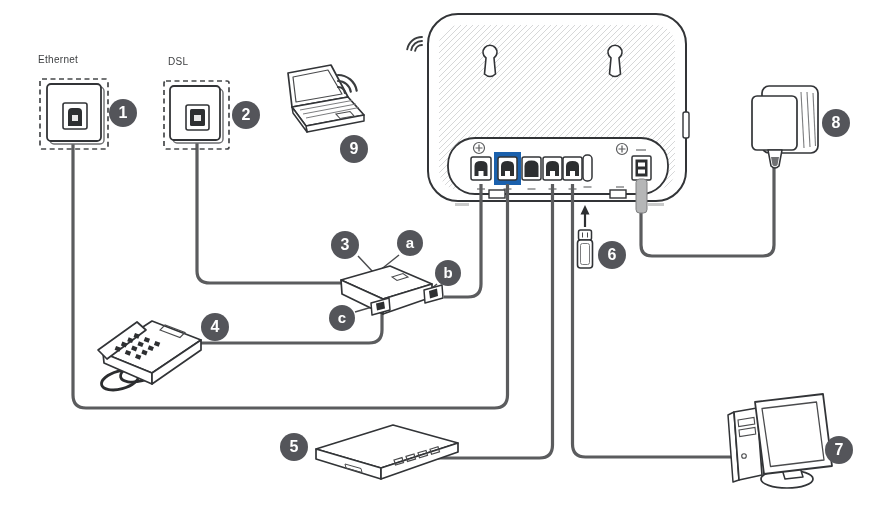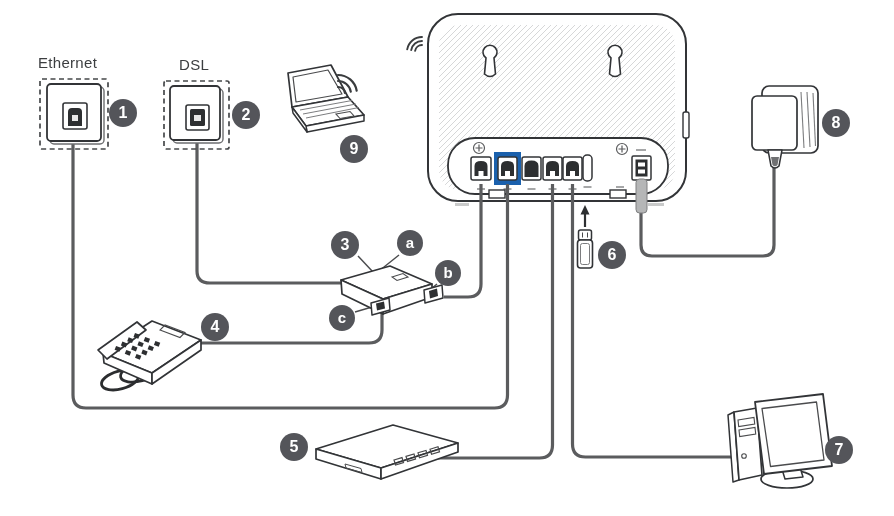--- a/index.html
+++ b/index.html
@@ -1,19 +1,19 @@
 <!DOCTYPE html>
 <html><head>
 <meta charset="utf-8">
 <style>
   html,body{margin:0;padding:0;background:#ffffff;}
   #stage{position:relative;width:894px;height:516px;background:#ffffff;overflow:hidden;
          font-family:"Liberation Sans",sans-serif;}
   #art{position:absolute;left:0;top:0;}
-  .jack-label{position:absolute;font-size:15px;color:#3c3e40;letter-spacing:.3px;text-align:center;}
+  .jack-label{position:absolute;font-size:10px;color:#3c3e40;letter-spacing:.3px;text-align:center;}
   .callout{position:absolute;width:28px;height:28px;border-radius:50%;background:#54555a;
            color:#fff;font-size:16px;font-weight:bold;text-align:center;line-height:28px;
            user-select:none;}
   .callout.small{width:26px;height:26px;font-size:15px;line-height:25px;}
 </style>
 </head>
 <body>
 
 <div id="stage">
 
@@ -242,21 +242,21 @@
           <path d="M807,92 L810,147"></path>
           <path d="M813,93 L815.5,146"></path>
     </g>
     <rect x="752" y="96" width="45" height="54" rx="5" fill="#ffffff" stroke="#323437" stroke-width="1.7"></rect>
     <path d="M768,150 L782,150 L779,166 Q775,170 771,166 Z" fill="#ffffff" stroke="#323437" stroke-width="1.5" stroke-linejoin="round"></path>
     <path d="M771,157 L779,157 L777.5,165 Q775,167.5 772.5,165 Z" fill="#6f7072"></path>
   </g>
 </svg>
 
 <div class="jack-label" style="left:38px;top:54px;">Ethernet</div>
-<div class="jack-label" style="left:179px;top:56px;">DSL</div>
+<div class="jack-label" style="left:168px;top:56px;">DSL</div>
 
 <div class="callout" style="left: 109px; top: 99px; background: rgb(84, 85, 90); color: rgb(255, 255, 255);">1</div>
 <div class="callout" style="left: 232px; top: 101px; background: rgb(84, 85, 90); color: rgb(255, 255, 255);">2</div>
 <div class="callout" style="left: 331px; top: 231px; background: rgb(84, 85, 90); color: rgb(255, 255, 255);">3</div>
 <div class="callout" style="left: 201px; top: 313px; background: rgb(84, 85, 90); color: rgb(255, 255, 255);">4</div>
 <div class="callout" style="left: 280px; top: 433px; background: rgb(84, 85, 90); color: rgb(255, 255, 255);">5</div>
 <div class="callout" style="left: 598px; top: 241px; background: rgb(84, 85, 90); color: rgb(255, 255, 255);">6</div>
 <div class="callout" style="left: 825px; top: 436px; background: rgb(84, 85, 90); color: rgb(255, 255, 255);">7</div>
 <div class="callout" style="left: 822px; top: 109px; background: rgb(84, 85, 90); color: rgb(255, 255, 255);">8</div>
 <div class="callout" style="left: 340px; top: 135px; background: rgb(84, 85, 90); color: rgb(255, 255, 255);">9</div>

